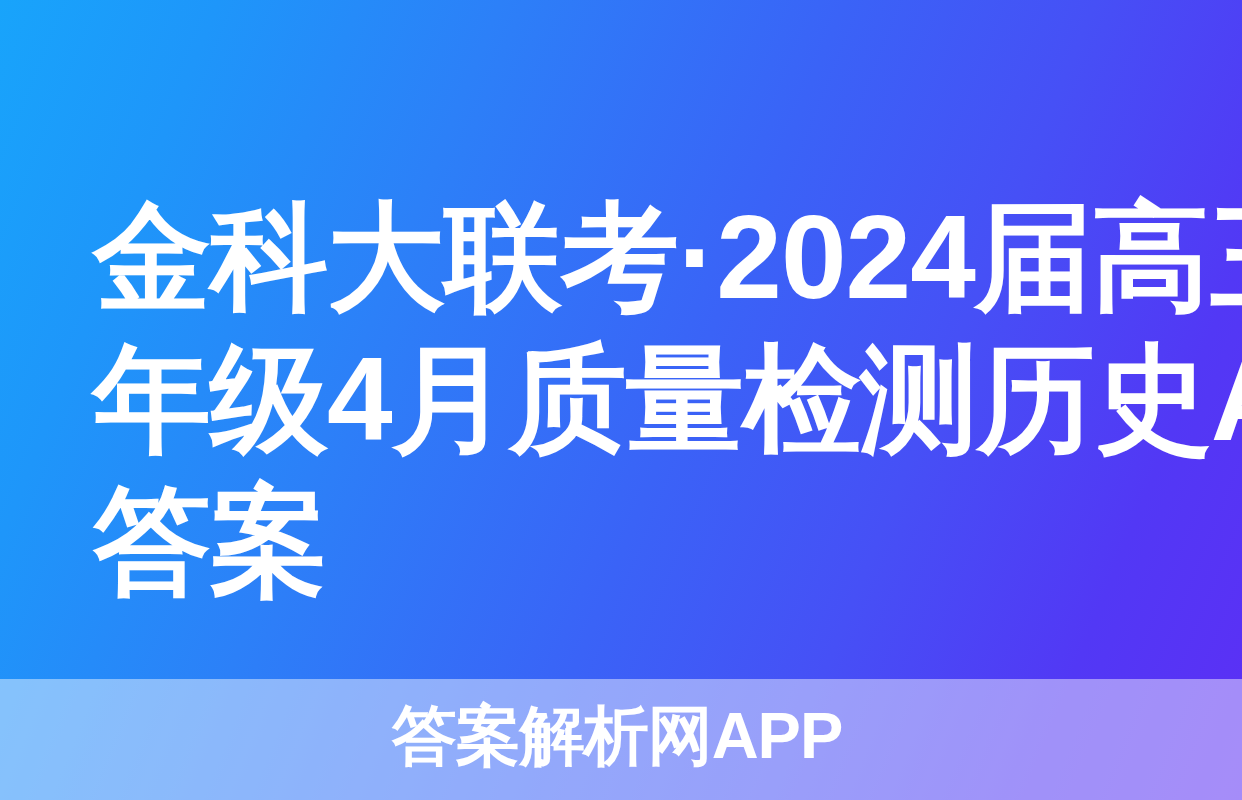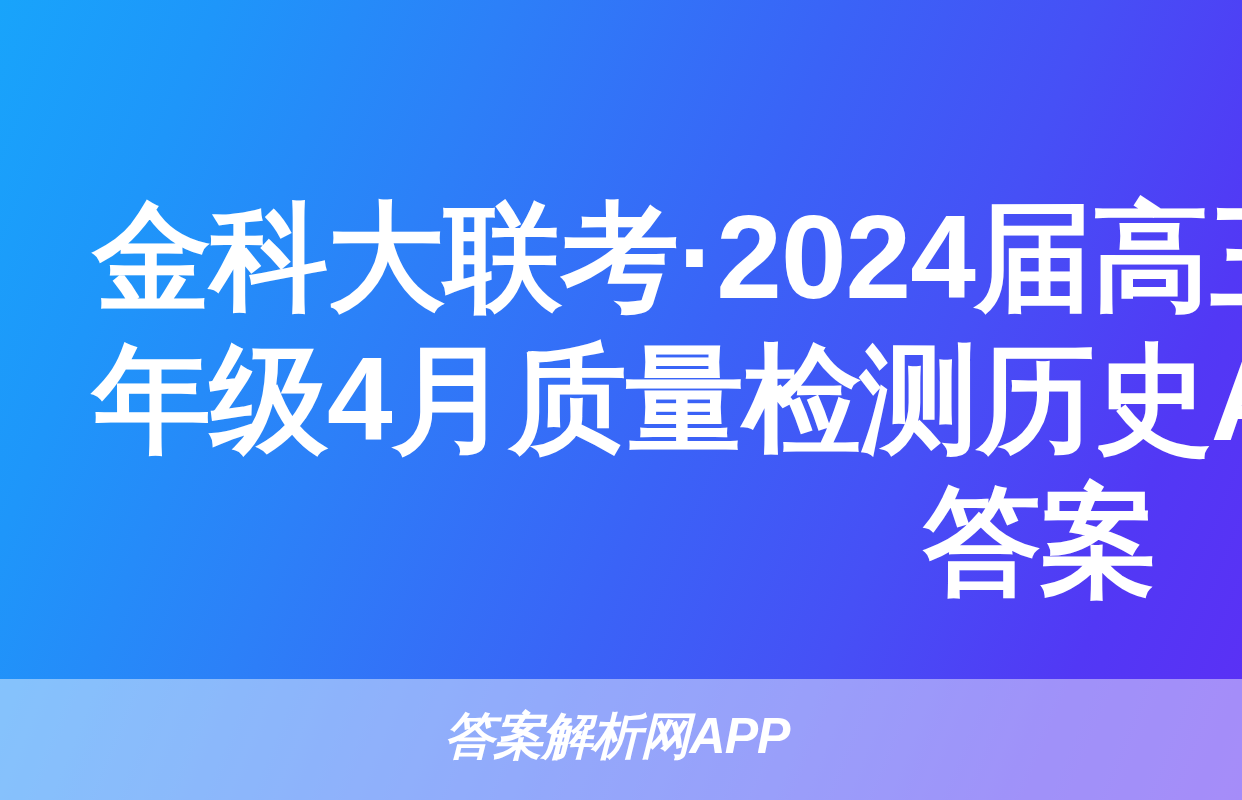--- a/index.html
+++ b/index.html
@@ -53,21 +53,21 @@
   .title-line.stretch {
     display: flex;
     justify-content: space-between;
     align-items: center;
   }
   .title-line.stretch > span {
     display: inline-block;
   }
 
   .title-line.center {
-    text-align: right;
+    text-align: left;
     display: block;
   }
 
   
   .bottom-band {
     position: absolute;
     left: 0;
     right: 0;
     top: 679px;
     height: 121px;
@@ -77,23 +77,22 @@
   
   .watermark {
     position: absolute;
     left: 0;
     right: 8px;
     top: 704px;
     height: 64px;
     line-height: 64px;
     text-align: center;
     color: #ffffff;
-    font-size: 50px;
+    font-size: 65px;
     font-weight: 700;
-    font-style: italic;
     letter-spacing: -1px;
     white-space: nowrap;
   }
 </style>
 </head>
 <body>
 
 <div class="poster">
 
   <div class="title-block">

